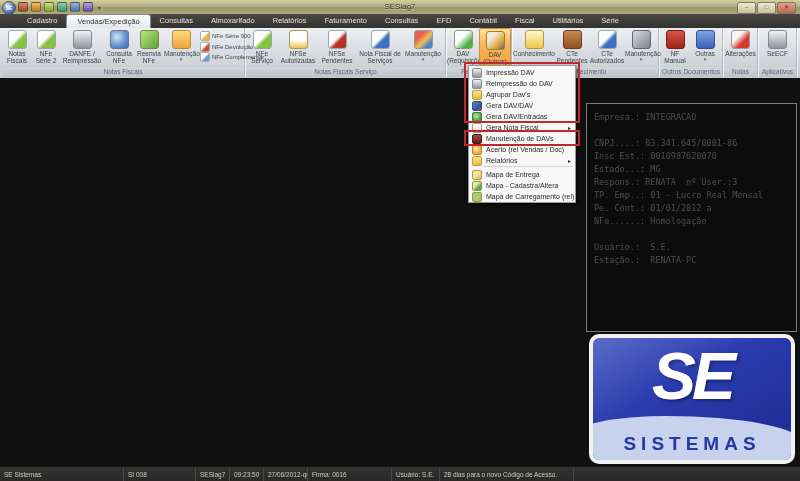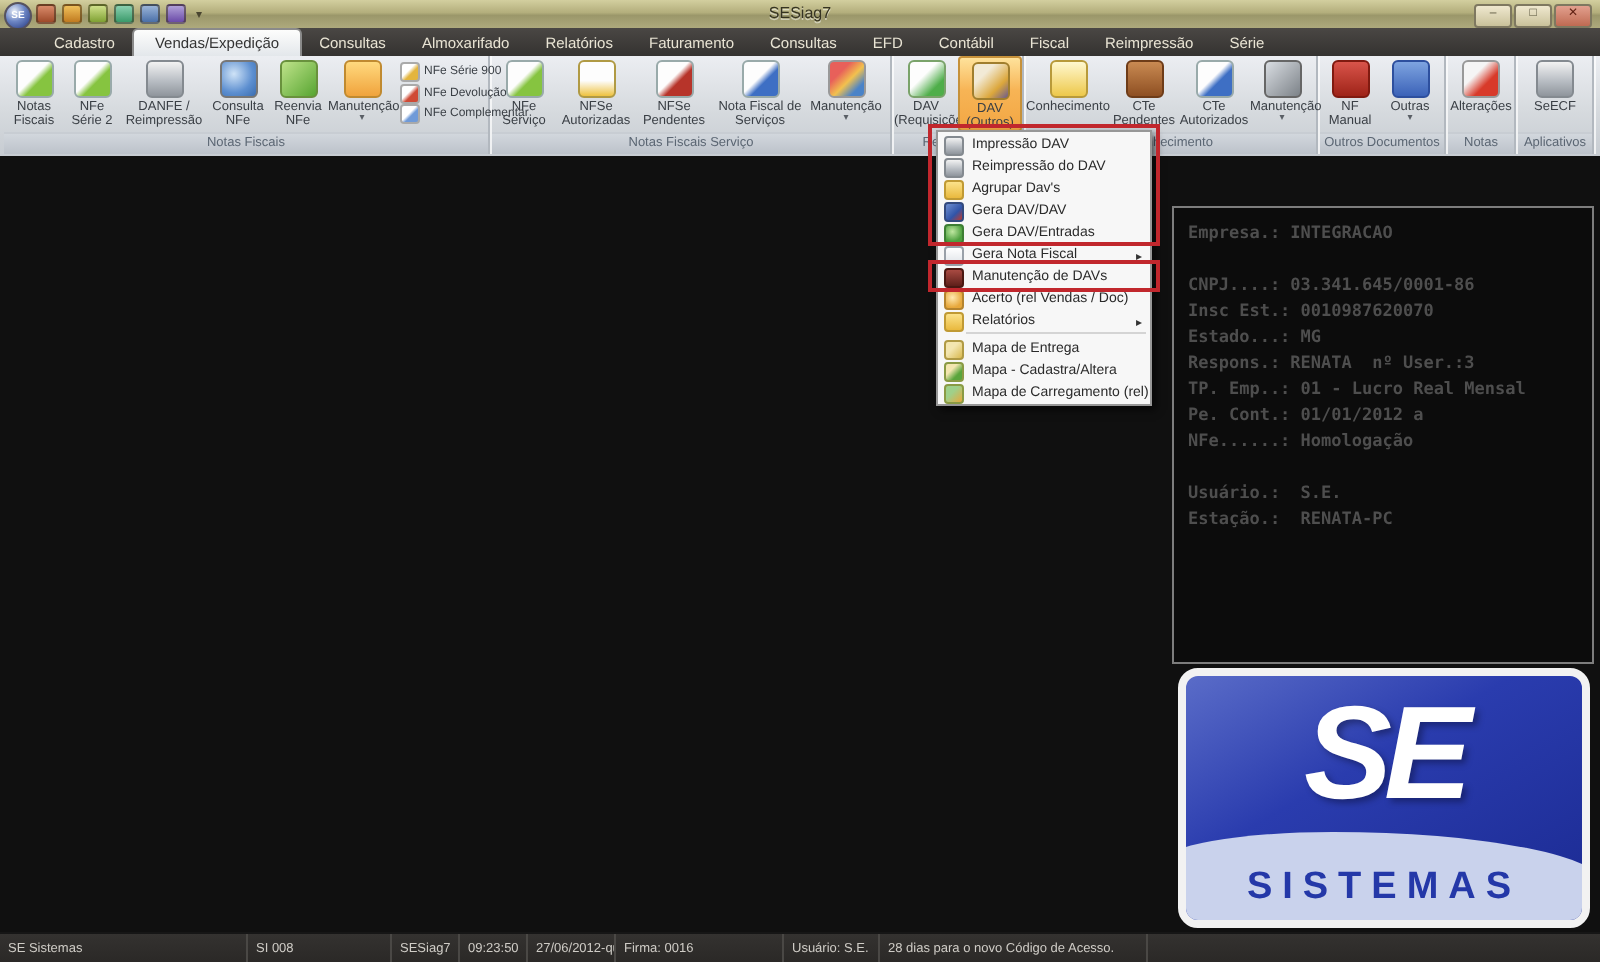--- a/index.html
+++ b/index.html
@@ -27,21 +27,21 @@
   .wtitle{position:absolute;left:0;right:0;top:0;height:14px;text-align:center;
     font-size:8px;line-height:14px;color:#353322;text-shadow:0 1px 0 rgba(255,255,255,.5);}
   .winbtns{position:absolute;right:4px;top:2px;display:flex;gap:1px;}
   .wbtn{width:17px;height:10px;border:1px solid #7e7860;border-radius:2px;
     background:linear-gradient(#efe8cf,#c9c19a);font-size:6px;line-height:9px;
     text-align:center;color:#55503a;}
   .wbtn.close{background:linear-gradient(#e2a08e,#bf6a52);color:#5e1f12;}
 
   
   .tabbar{position:absolute;left:0;top:14px;width:800px;height:14px;
-    background:linear-gradient(#4a4744,#343230);display:flex;align-items:center;
+    background:linear-gradient(#4a4744,#343230);display:flex;align-items:flex-start;
     padding-left:18px;box-sizing:border-box;}
   .tab{font-size:7.5px;color:#e9e4d4;padding:2px 9px;line-height:9px;white-space:nowrap;}
   .tab.sel{background:linear-gradient(#fdfdfc,#e3e7eb);color:#333;border-radius:3px 3px 0 0;
     border:1px solid #8a8a8a;border-bottom:none;padding:2px 10px;}
 
   
   .ribbon{position:absolute;left:0;top:28px;width:800px;height:50px;
     background:linear-gradient(#eceef2,#d6dade 55%,#c7ccd2);border-bottom:1px solid #9aa0a8;}
   .rgroup{position:absolute;top:0;height:49px;border-right:1px solid #b2b8bf;
     box-shadow:1px 0 0 rgba(255,255,255,.7);}
@@ -106,21 +106,21 @@
 
   
   .ann{position:absolute;border:2px solid #c1272d;z-index:12;box-sizing:border-box;}
   .ann1{left:464px;top:62px;width:116px;height:61px;}
   .ann2{left:464px;top:130px;width:116px;height:16px;}
 
   
   .info{position:absolute;left:586px;top:103px;width:211px;height:229px;
     background:#0c0c0c;border:1px solid #7d7d7d;box-sizing:border-box;padding:7px 7px;}
   .iline{font-family:"DejaVu Sans Mono",monospace;font-size:8.5px;line-height:13px;
-    min-height:13px;color:#4e4e4e;white-space:pre;font-weight:bold;}
+    min-height:13px;color:#4e4e4e;white-space:pre;}
 
   
   .logo{position:absolute;left:589px;top:334px;width:206px;height:130px;border-radius:10px;
     border:4px solid #f2f2f2;box-sizing:border-box;overflow:hidden;
     background:linear-gradient(150deg,#5a6cc8 0%,#2a3cae 40%,#1b2a92 100%);}
   .logo-wave{position:absolute;left:-12px;right:-12px;bottom:0;height:44px;background:#c9d2ec;
     border-radius:100% 160% 0 0 / 90% 160% 0 0;}
   .logo-se{position:absolute;left:0;right:0;top:2px;text-align:center;
     font-size:66px;line-height:72px;font-weight:bold;font-style:italic;color:#fff;
     letter-spacing:-4px;text-shadow:2px 2px 3px rgba(0,0,20,.35);}
@@ -163,21 +163,21 @@
     <div class="tab">Cadastro</div>
     <div class="tab sel">Vendas/Expedição</div>
     <div class="tab">Consultas</div>
     <div class="tab">Almoxarifado</div>
     <div class="tab">Relatórios</div>
     <div class="tab">Faturamento</div>
     <div class="tab">Consultas</div>
     <div class="tab">EFD</div>
     <div class="tab">Contábil</div>
     <div class="tab">Fiscal</div>
-    <div class="tab">Reimpressão</div>
+    <div class="tab">Utilitários</div>
     <div class="tab">Série</div>
   </div>
 
   <div class="ribbon">
 
     <div class="rgroup" style="left:2px;width:242px;">
       <div class="gbody">
         <div class="rbtn" style="width:30px">
           <span class="ric i-note"></span>
           <span class="rlbl">Notas Fiscais</span>

